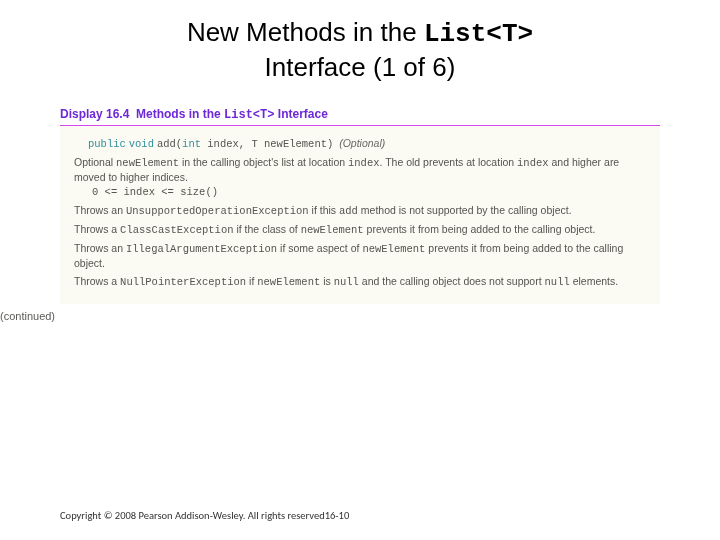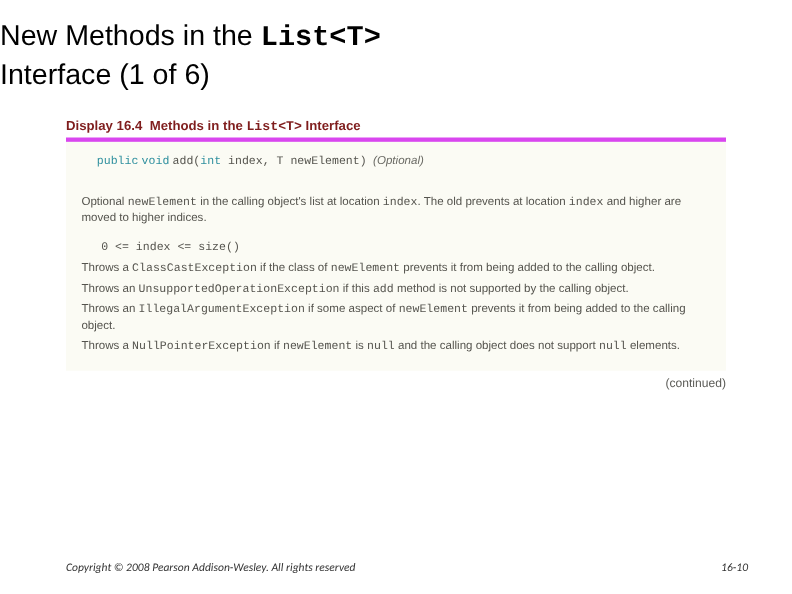--- a/index.html
+++ b/index.html
@@ -5,86 +5,85 @@
     * { margin: 0; padding: 0; box-sizing: border-box; }
     body {
       width: 720px;
       height: 540px;
       background: #fff;
       font-family: Arial, Helvetica, sans-serif;
       position: relative;
       overflow: hidden;
     }
     .slide-title {
+      text-align: center;
       font-size: 26px;
       font-weight: 400;
       margin-top: 16px;
       line-height: 1.25;
       font-family: Arial, Helvetica, sans-serif;
     }
     .slide-title .code {
       font-family: "Courier New", Courier, monospace;
       font-weight: bold;
     }
     .display-block {
       margin: 24px 60px 0 60px;
     }
     .display-header {
       font-size: 12px;
       font-weight: bold;
-      color: #7f1d1d;
+      color: #6d28d9;
       padding-bottom: 3px;
-      border-bottom: 4px solid #d946ef;
+      border-bottom: 1px solid #d946ef;
       font-family: Verdana, Geneva, sans-serif;
     }
     .display-header .mono {
       font-family: "Courier New", Courier, monospace;
       font-weight: bold;
     }
     .method-box {
       background: #fbfbf4;
       padding: 10px 14px 14px 14px;
       font-size: 10.5px;
       line-height: 1.35;
       color: #55544e;
       font-family: Verdana, Geneva, sans-serif;
     }
     .signature {
       padding-left: 14px;
-      margin-bottom: 22px;
+      margin-bottom: 4px;
     }
     .kw { color: #2e8f9e; font-family: "Courier New", Courier, monospace; }
     .plain-mono { font-family: "Courier New", Courier, monospace; color: #55544e; }
     .optional { font-style: italic; color: #6a6a64; }
     .para { margin-top: 4px; }
     .indent-code {
       padding-left: 18px;
       font-family: "Courier New", Courier, monospace;
-      margin-top: 12px;
+      margin-top: 0;
       margin-bottom: 4px;
     }
     .mono-inline { font-family: "Courier New", Courier, monospace; }
     .continued {
-      text-align: right;
       font-size: 11px;
       color: #5b5b57;
       margin: 6px 60px 0 0;
       font-family: Verdana, Geneva, sans-serif;
     }
     .footer {
       position: absolute;
       bottom: 18px;
       left: 60px;
       right: 40px;
       display: flex;
-      justify-content: space-between;
+      justify-content: flex-start;
       font-size: 10.5px;
       color: #333;
       font-family: Calibri, Arial, sans-serif;
-      font-style: italic;
     }
   </style>
 </head>
 <body>
 
 <h1 class="slide-title">
   <span>New Methods in the </span><span class="code">List&lt;T&gt;</span><br>
   <span>Interface (1 of 6)</span>
 </h1>
 
@@ -102,25 +101,25 @@
     </div>
 
     <div class="para">
       <span>Optional </span><span class="mono-inline">newElement</span><span> in the calling object's list at location </span><span class="mono-inline">index</span><span>. The old prevents at location </span><span class="mono-inline">index</span><span> and higher are moved to higher indices.</span>
     </div>
 
 
     <div class="indent-code">0 &lt;= index &lt;= size()</div>
 
     <div class="para">
-      <span>Throws a </span><span class="mono-inline">ClassCastException</span><span> if the class of </span><span class="mono-inline">newElement</span><span> prevents it from being added to the calling object.</span>
+      <span>Throws an </span><span class="mono-inline">UnsupportedOperationException</span><span> if this </span><span class="mono-inline">add</span><span> method is not supported by the calling object.</span>
     </div>
 
     <div class="para">
-      <span>Throws an </span><span class="mono-inline">UnsupportedOperationException</span><span> if this </span><span class="mono-inline">add</span><span> method is not supported by the calling object.</span>
+      <span>Throws a </span><span class="mono-inline">ClassCastException</span><span> if the class of </span><span class="mono-inline">newElement</span><span> prevents it from being added to the calling object.</span>
     </div>
 
     <div class="para">
       <span>Throws an </span><span class="mono-inline">IllegalArgumentException</span><span> if some aspect of </span><span class="mono-inline">newElement</span><span> prevents it from being added to the calling object.</span>
     </div>
 
     <div class="para">
       <span>Throws a </span><span class="mono-inline">NullPointerException</span><span> if </span><span class="mono-inline">newElement</span><span> is </span><span class="mono-inline">null</span><span> and the calling object does not support </span><span class="mono-inline">null</span><span> elements.</span>
     </div>
   </div>

